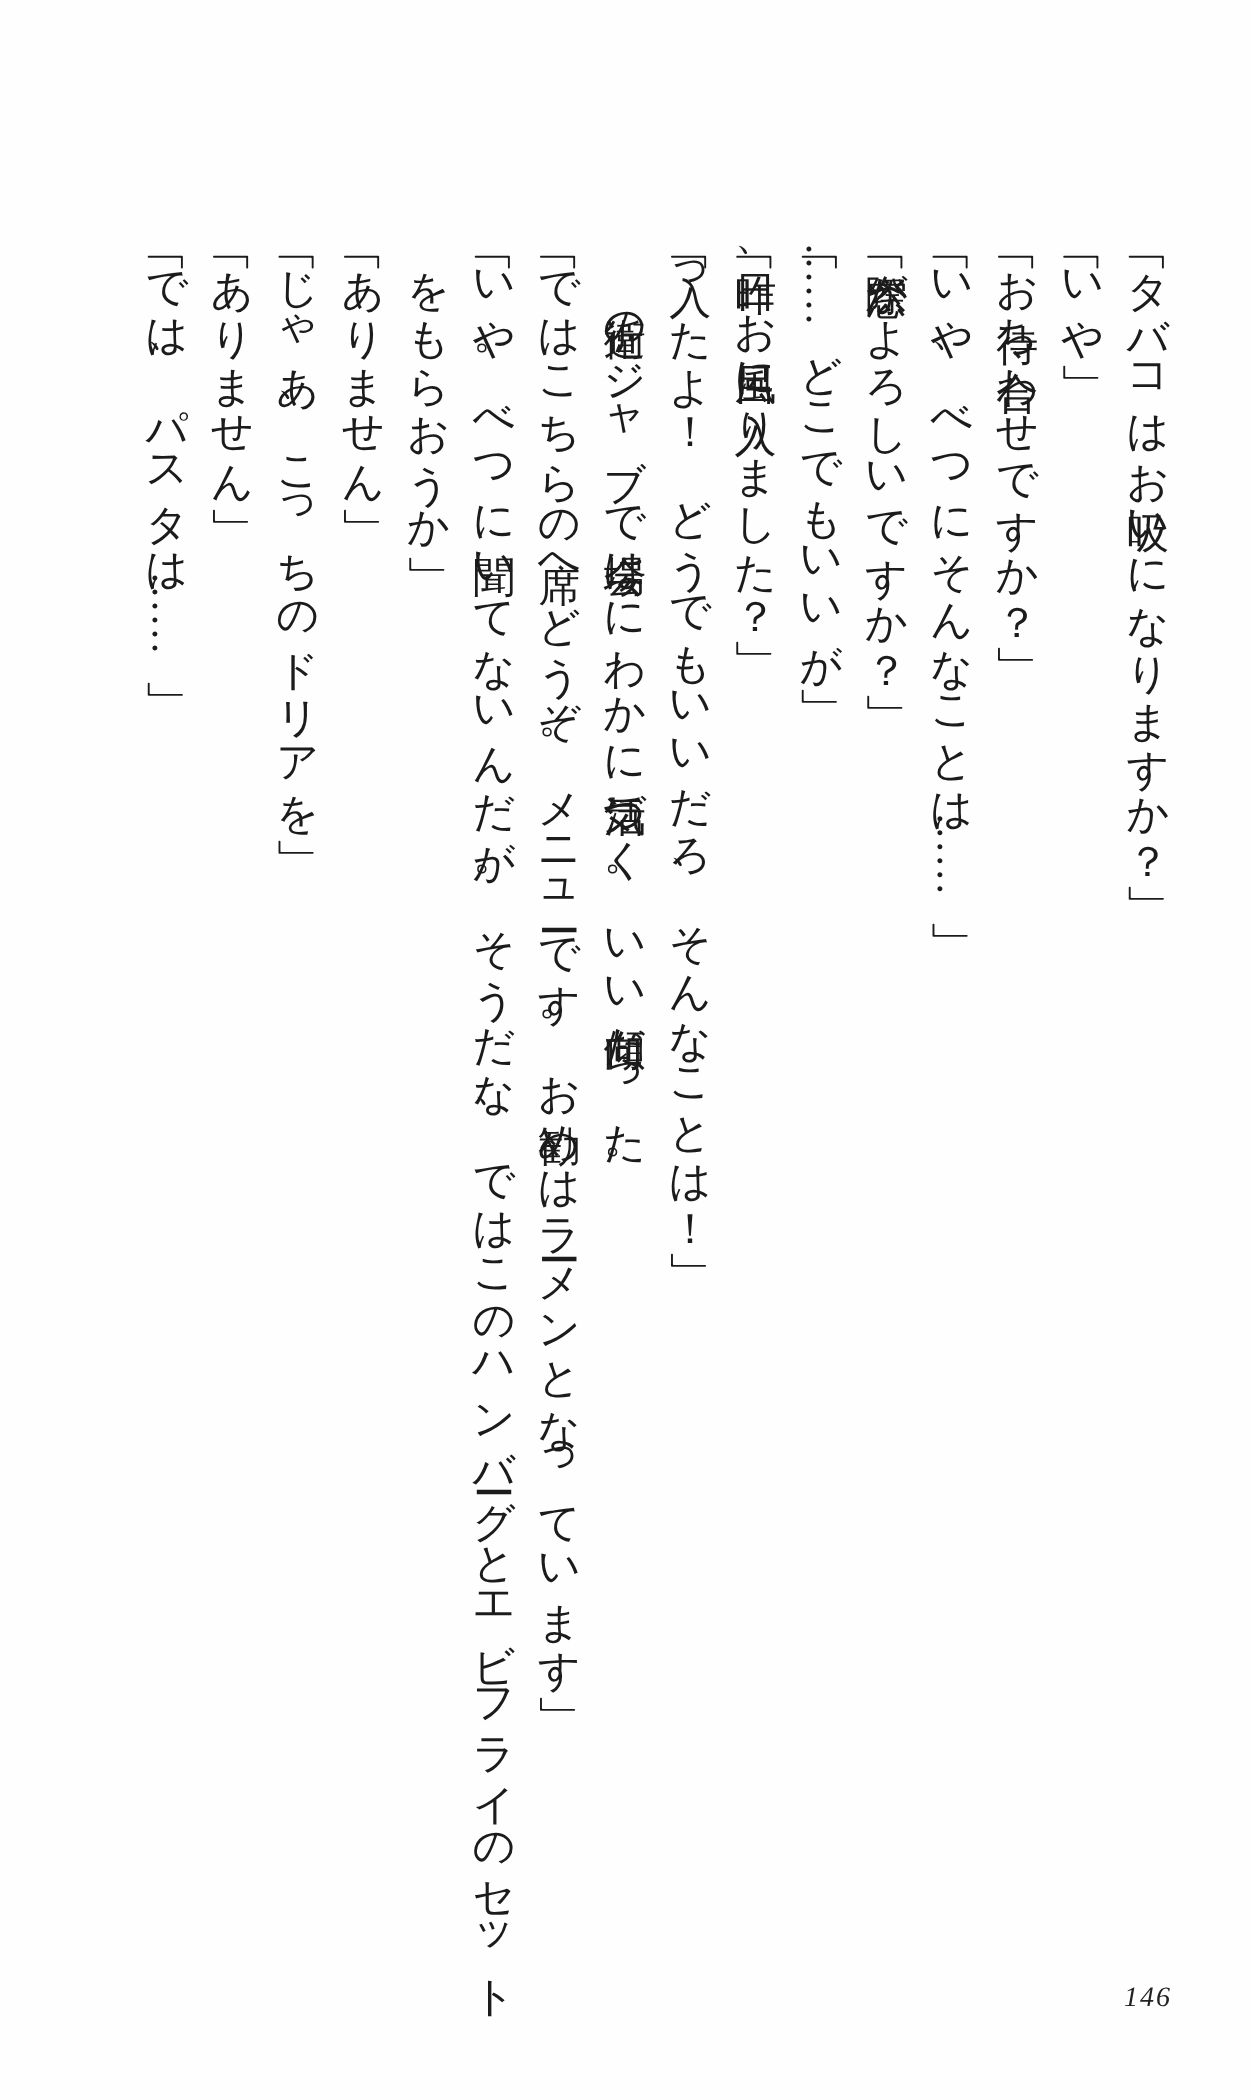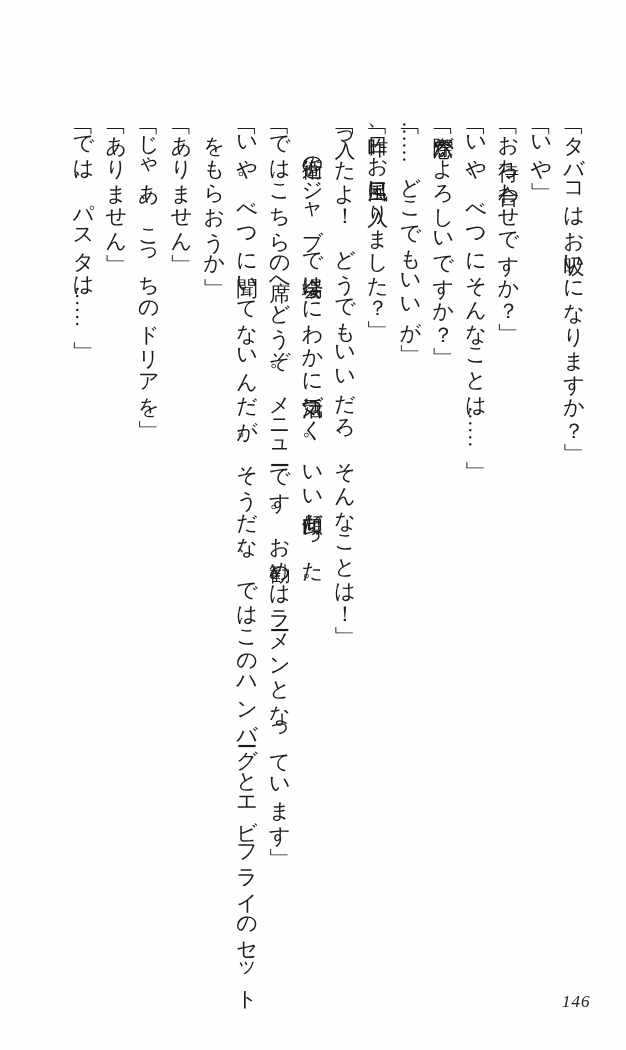--- a/index.html
+++ b/index.html
@@ -28,21 +28,21 @@
     line-height: 32.7px;
   }
   .text-block p {
     margin: 0;
     padding: 0;
   }
   .page-number {
     position: absolute;
     left: 562px;
     top: 992px;
-    font-size: 17px;
+    font-size: 14px;
     font-style: italic;
     color: #222222;
     letter-spacing: 1px;
   }
 </style>
 </head>
 <body>
 
 <div class="book-page">
   <div class="text-block">

